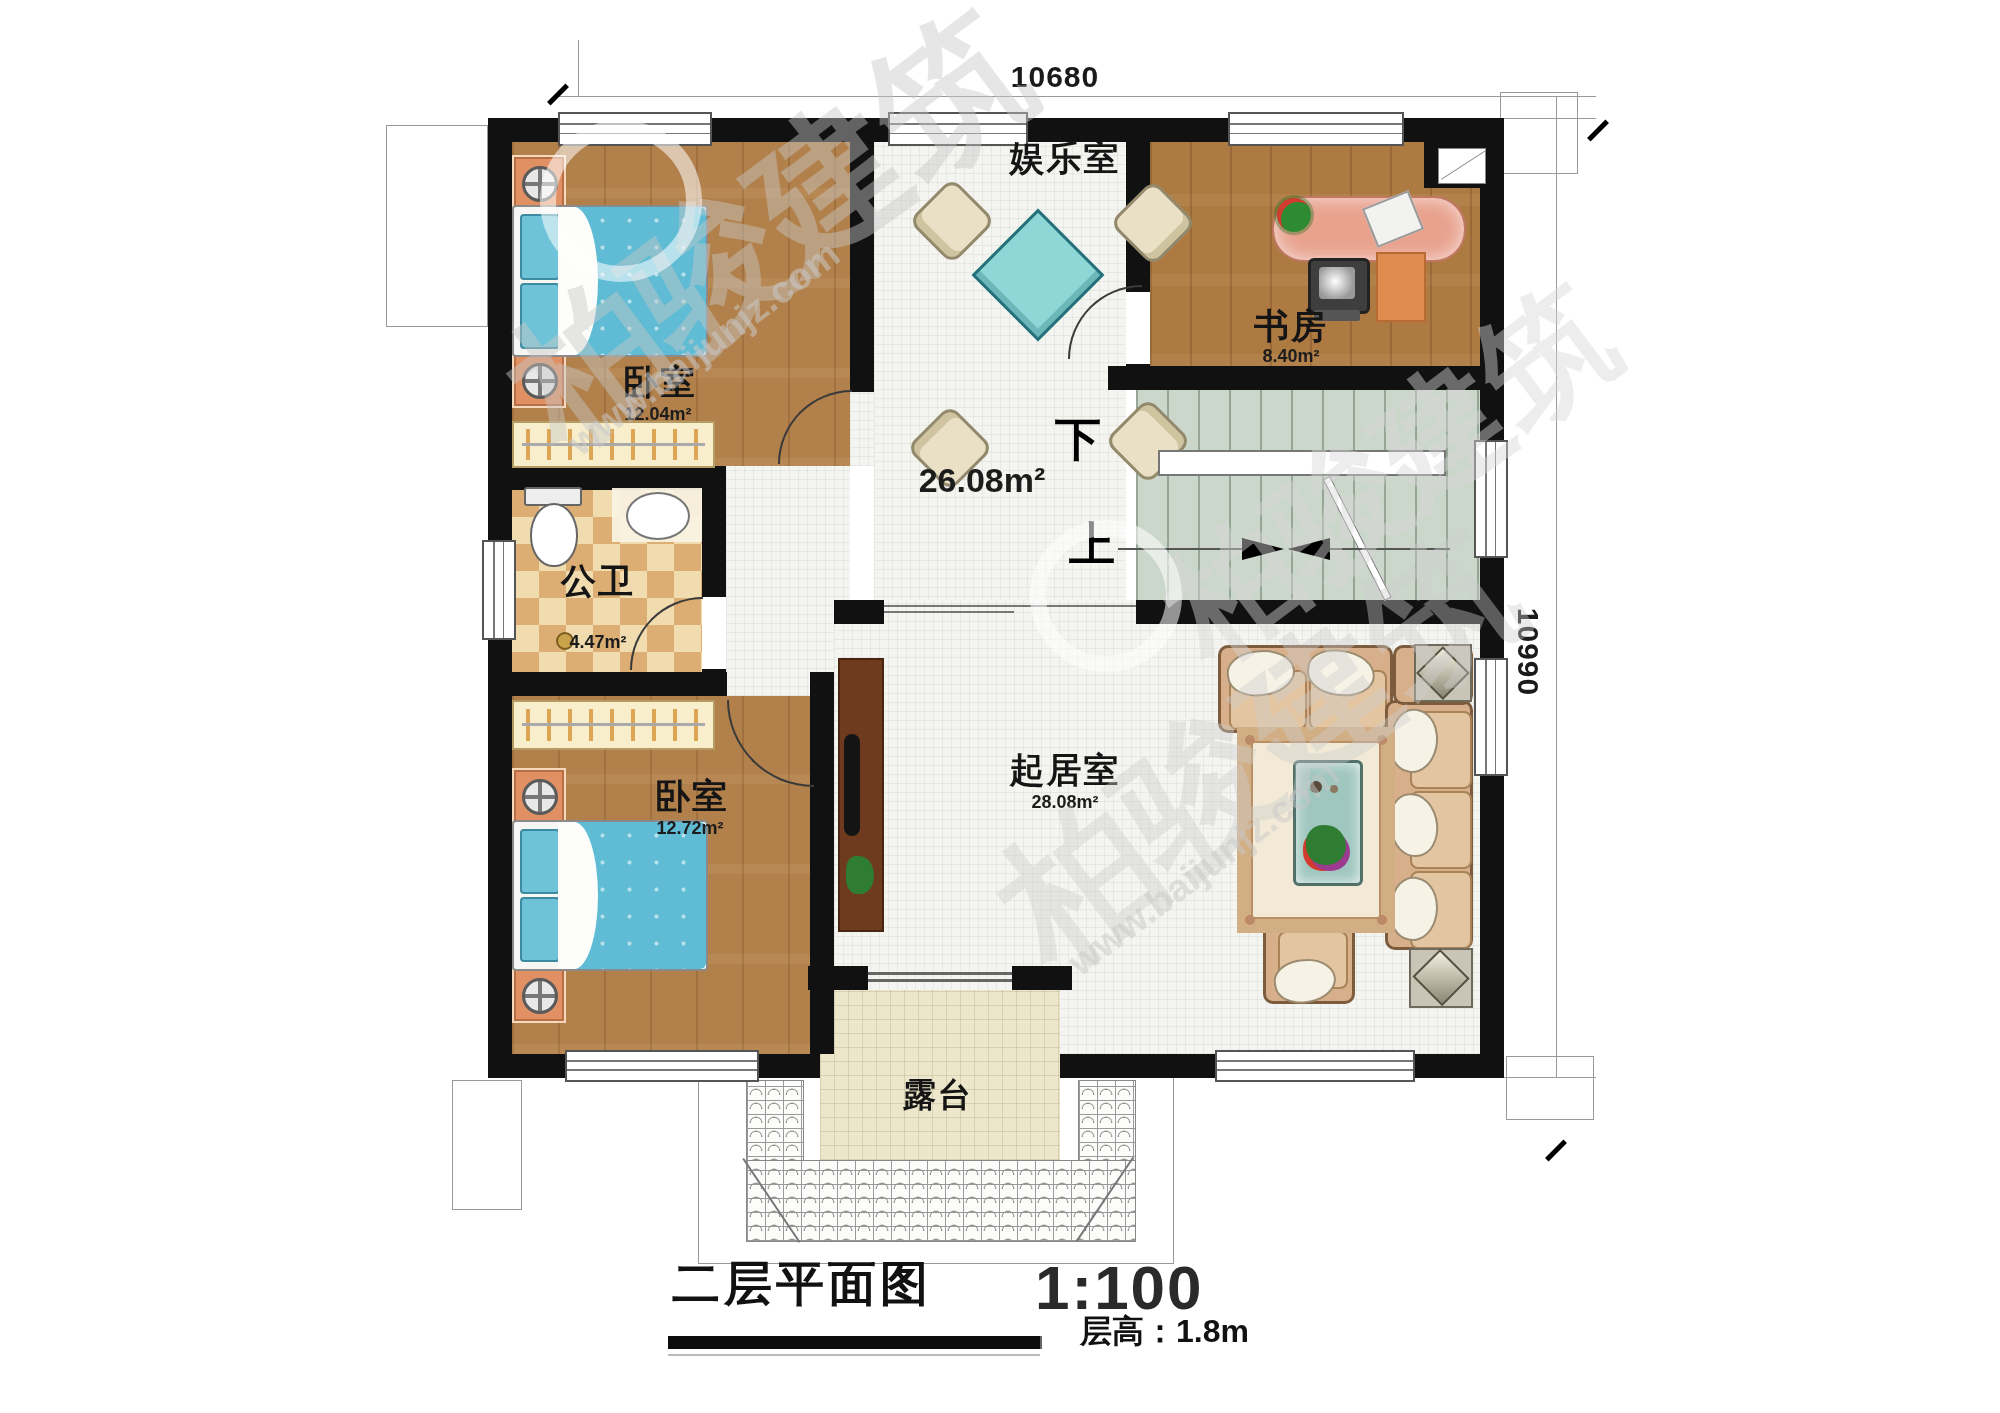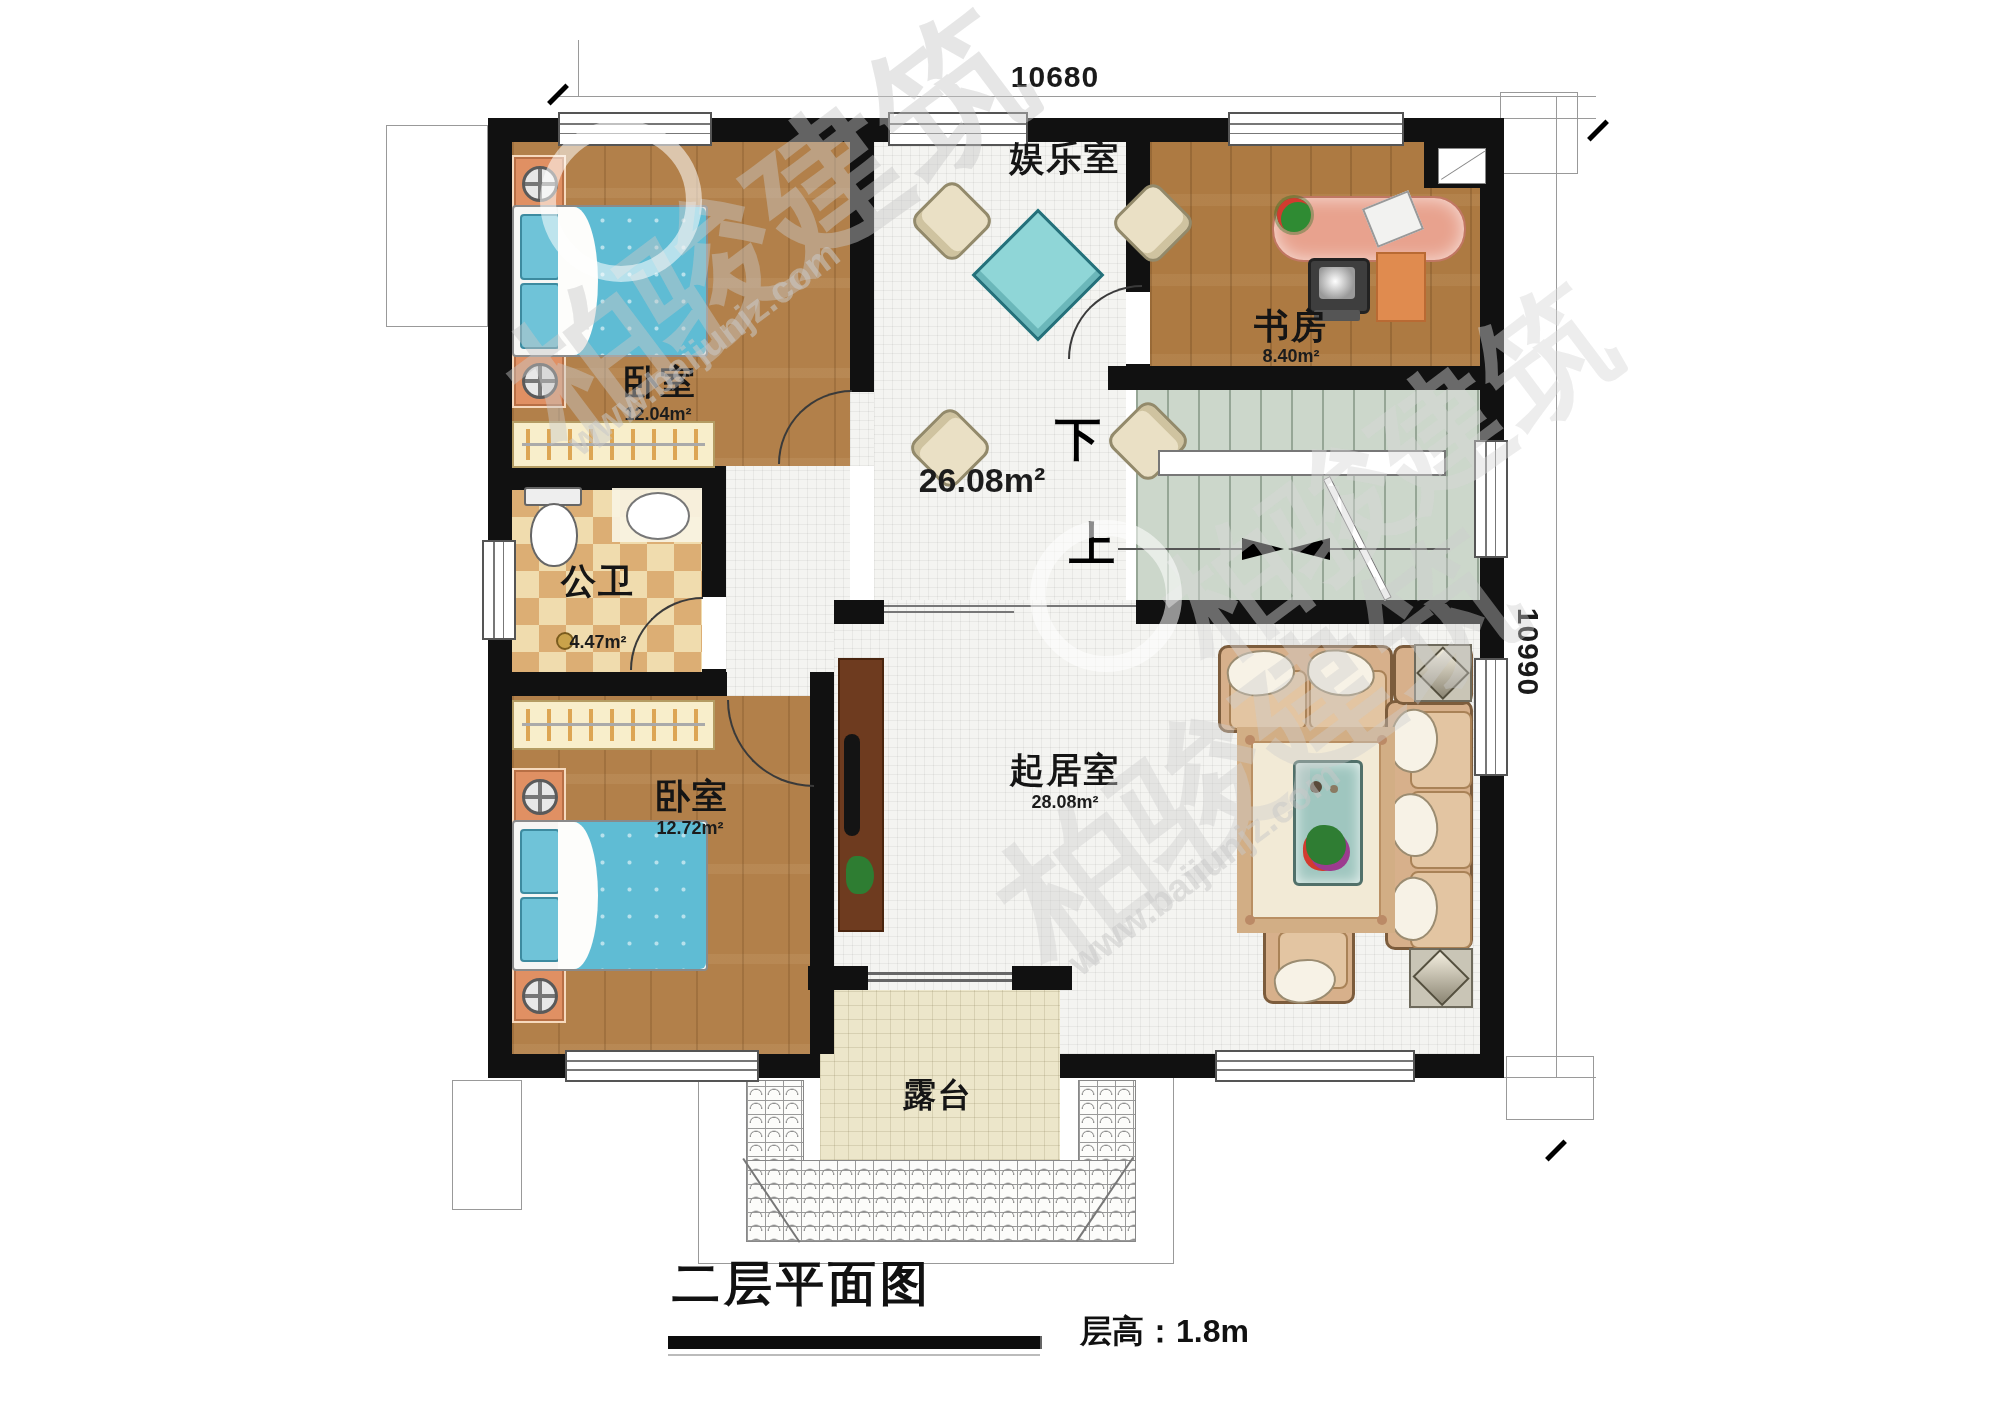--- a/index.html
+++ b/index.html
@@ -253,17 +253,18 @@
 
   <div class="wm" style="left:470px;top:330px;font-size:150px;transform:rotate(-37deg);transform-origin:left top;color:rgba(200,200,200,.45)">柏骏建筑</div>
   <div class="wm" style="left:560px;top:430px;font-size:38px;transform:rotate(-37deg);transform-origin:left top;color:rgba(200,200,200,.55)">www.baijunjz.com</div>
   <div class="wm" style="left:960px;top:850px;font-size:150px;transform:rotate(-37deg);transform-origin:left top;color:rgba(205,205,205,.40)">柏骏建筑</div>
   <div class="wm" style="left:1060px;top:950px;font-size:38px;transform:rotate(-37deg);transform-origin:left top;color:rgba(200,200,200,.5)">www.baijunjz.com</div>
   <div class="wm" style="left:1130px;top:560px;font-size:130px;transform:rotate(-37deg);transform-origin:left top;color:rgba(215,215,215,.45)">柏骏建筑</div>
   <div class="wmring" style="left:540px;top:120px;width:130px;height:130px"></div>
   <div class="wmring" style="left:1030px;top:520px;width:120px;height:120px"></div>
 
   <div class="abs" style="left:672px;top:1252px;font-size:48px;font-weight:bold;color:#111;letter-spacing:4px">二层平面图</div>
+  <div class="abs" style="left:1035px;top:1252px;font-size:62px;font-weight:600;color:#2a2a2a;letter-spacing:2px">1:100</div>
   <div class="abs" style="left:668px;top:1336px;width:372px;height:13px;background:#0d0d0d;box-shadow:2px 0 0 #666"></div>
   <div class="abs" style="left:668px;top:1354px;width:372px;height:2px;background:#bbb"></div>
   <div class="abs" style="left:1080px;top:1310px;font-size:32px;font-weight:600;color:#111">层高：1.8m</div>
 
 </div>
 
 </body></html>

